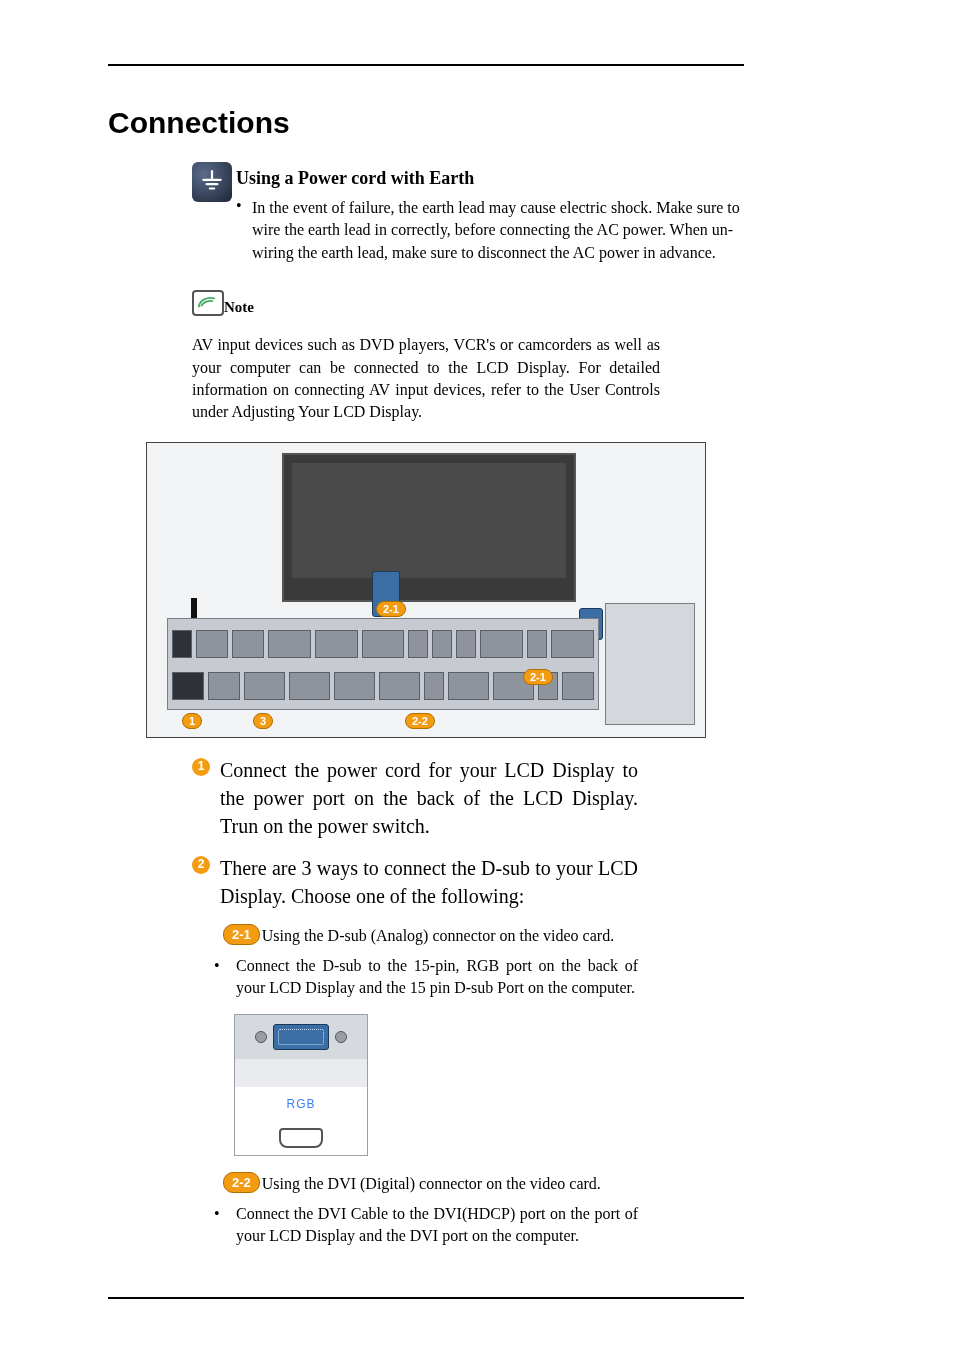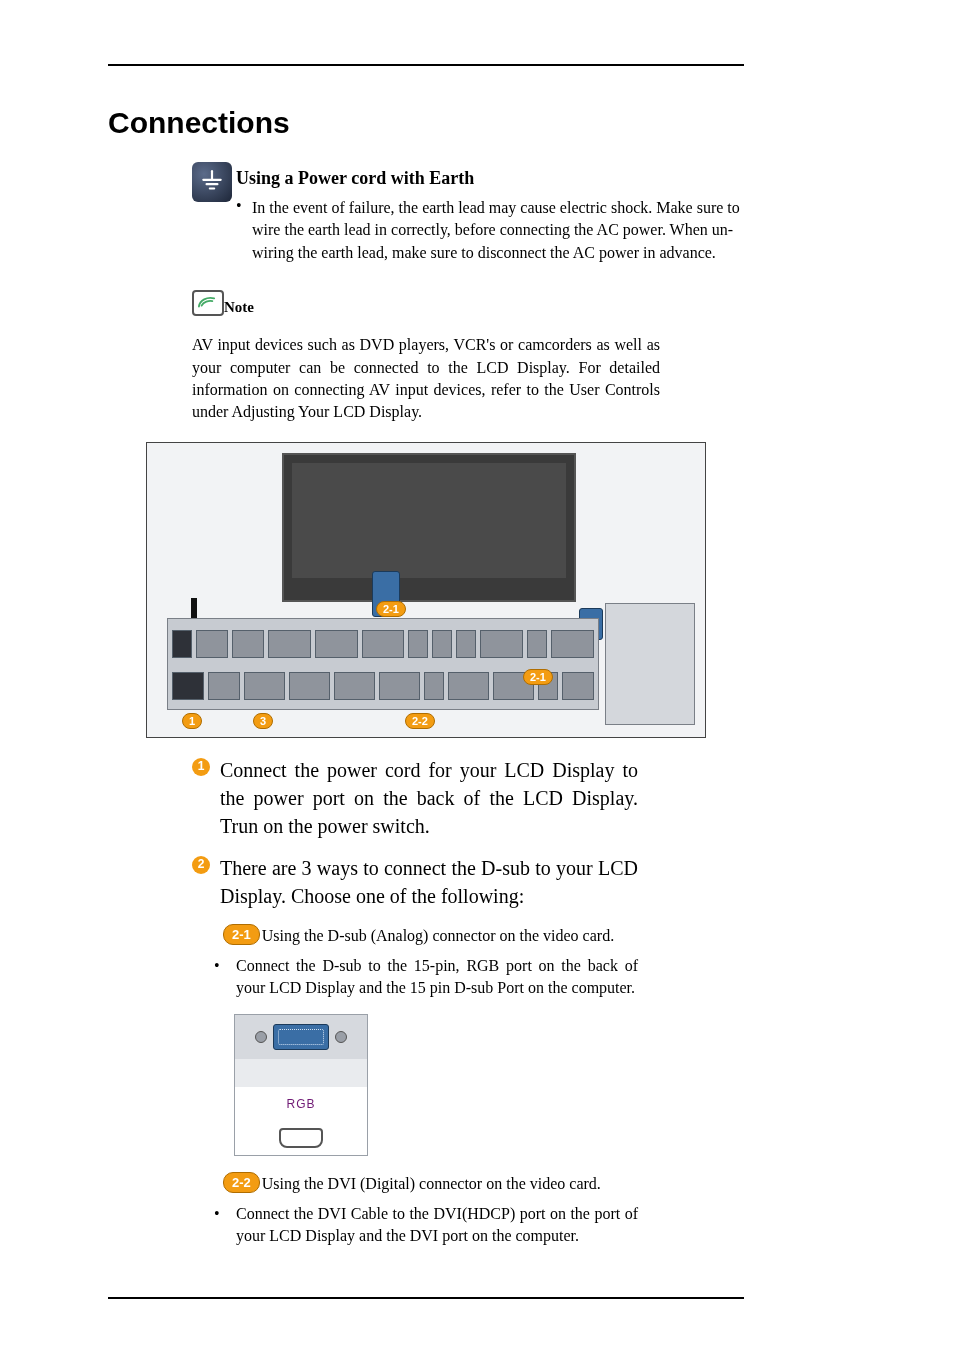--- a/index.html
+++ b/index.html
@@ -210,21 +210,21 @@
     width: 132px;
     border:1px solid #9aa0a8;
     background:#fff;
     font-family: Arial, sans-serif;
   }
   .rgb-top{height:44px; background:#d6d9de; display:flex; align-items:center; justify-content:center; gap:6px;}
   .vga-screw{width:10px;height:10px;border-radius:50%;background:#9a9fa7;border:1px solid #555;}
   .vga-port{width:54px;height:24px;background:#3a6ea5;border:1px solid #1b3a5a;border-radius:3px;position:relative;}
   .vga-port::after{content:"";position:absolute;inset:4px;border:1px dotted #cfe0f3;border-radius:2px;}
   .rgb-mid{height:28px;background:#e9ebee;}
-  .rgb-label{height:34px;display:flex;align-items:center;justify-content:center;font-size:12px;color:#701a75;letter-spacing:1px;}
+  .rgb-label{height:34px;display:flex;align-items:center;justify-content:center;font-size:12px;color:#3b82f6;letter-spacing:1px;}
   .rgb-bot{height:34px;display:flex;align-items:center;justify-content:center;}
   .dsub-shape{width:40px;height:16px;border:2px solid #555;border-radius:4px 4px 8px 8px;}
 </style>
 </head>
 <body>
 
 <div class="page">
   <hr class="hr">
 
   <h1 class="title">Connections</h1>

